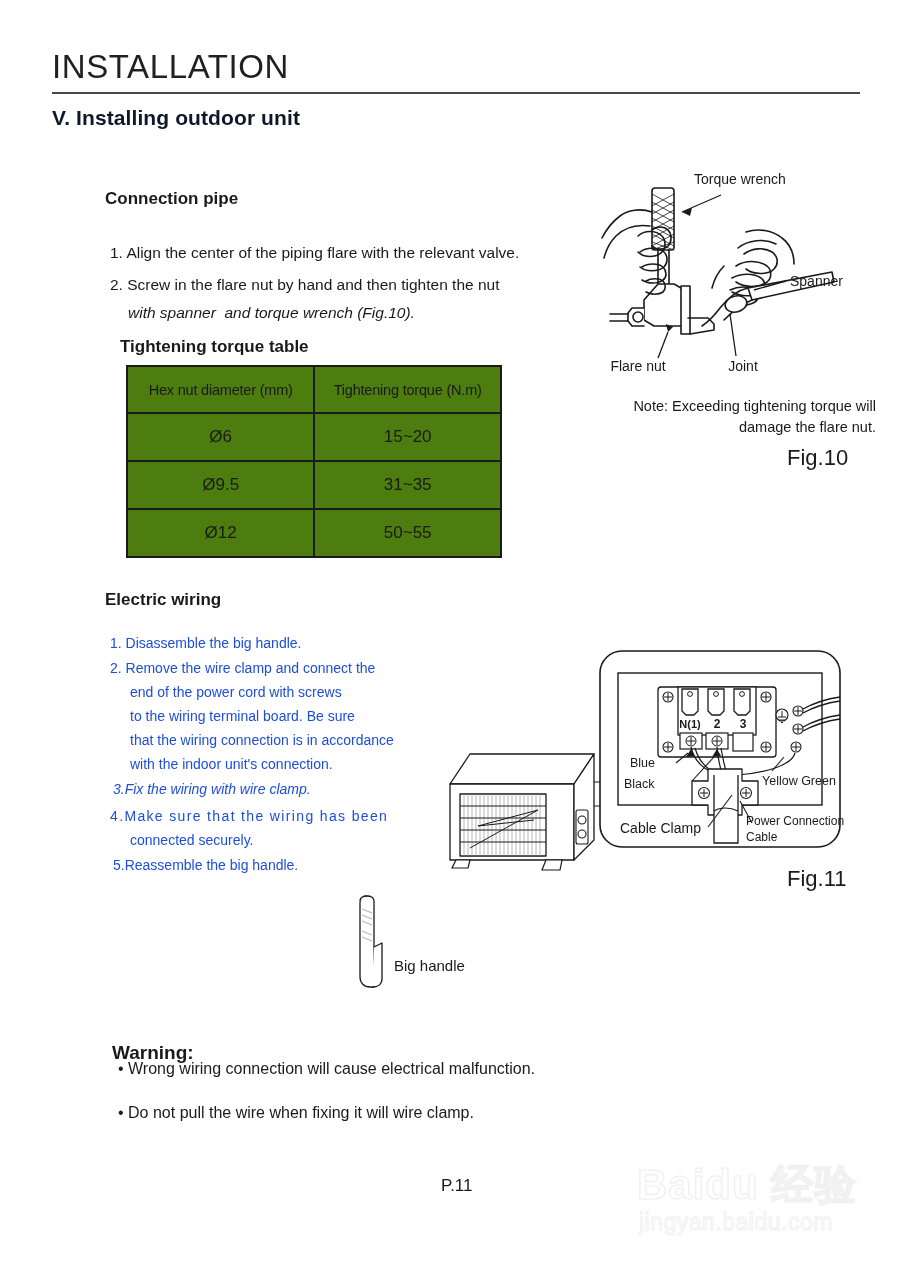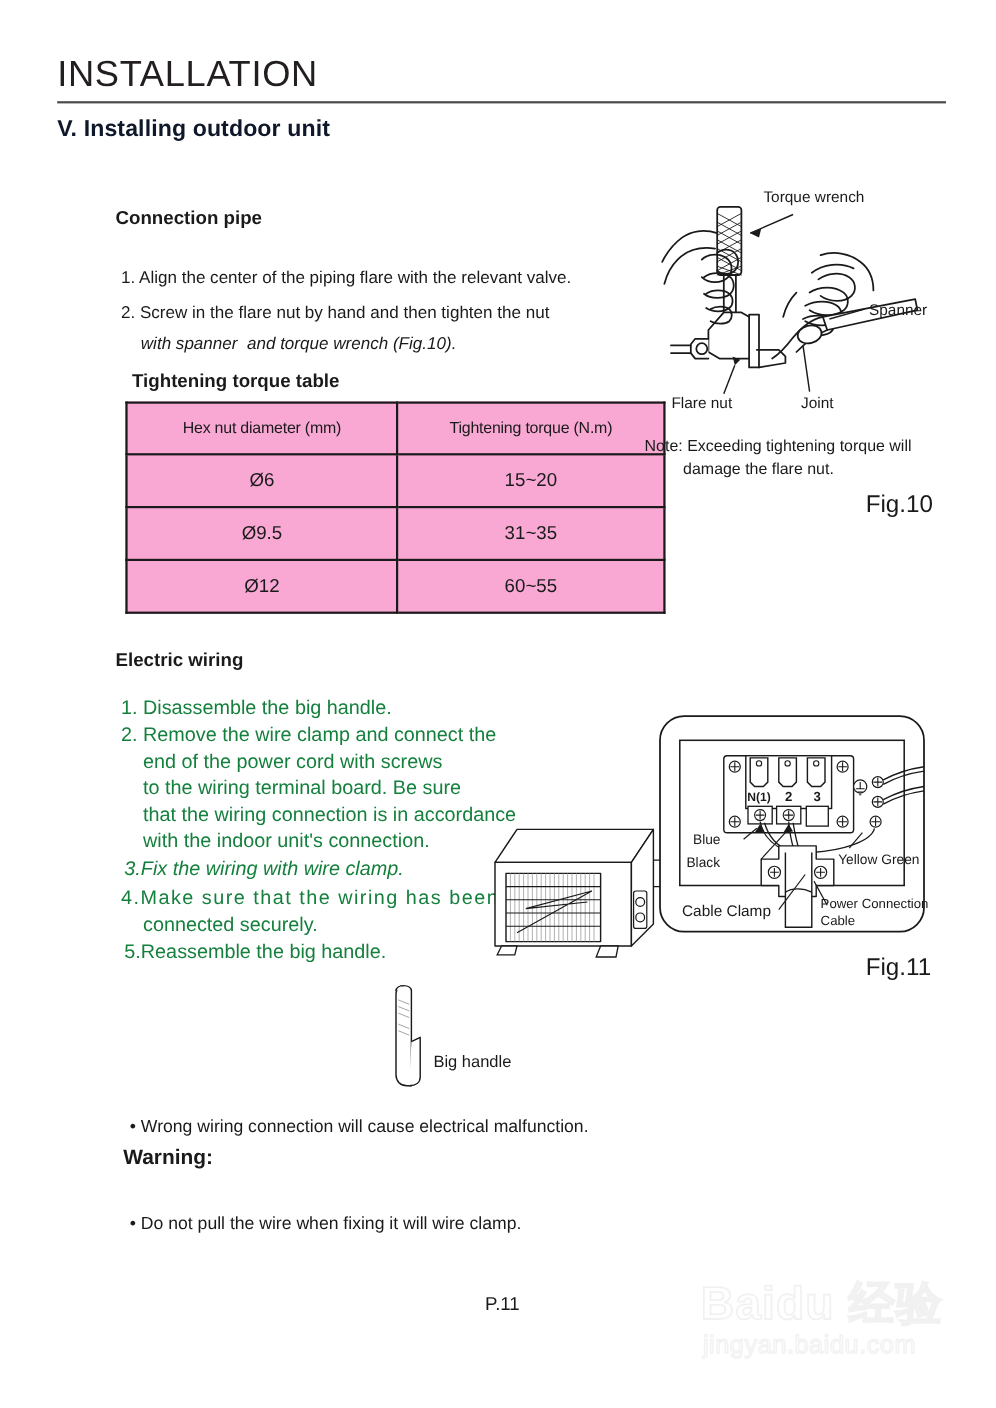--- a/index.html
+++ b/index.html
@@ -66,25 +66,25 @@
     color: #1a1a1a;
     white-space: pre;
   }
   #cp-step-1 { left: 110px; top: 240px; }
   #cp-step-2 { left: 110px; top: 272px; }
   #cp-step-2b { left: 128px; top: 300px; font-style: italic; }
 
   
   .torque-table {
     position: absolute;
-    left: 114px;
+    left: 126px;
     top: 365px;
-    width: 491px;
+    width: 376px;
     border-collapse: collapse;
-    background: #f9a8d4;
+    background: #4d7c0f;
   }
   .torque-table td {
     border: 2px solid #1a1a1a;
     text-align: center;
     color: #1a1a1a;
   }
   .torque-table .th-cell {
     font-size: 14.5px;
     height: 43px;
     letter-spacing: -0.2px;
@@ -105,37 +105,38 @@
     height: 210px;
   }
   .note-text {
     position: absolute;
     left: 586px;
     top: 396px;
     width: 290px;
     font-size: 14.5px;
     line-height: 21px;
     color: #1a1a1a;
+    text-align: right;
   }
   .note-text .note-line2 { display: block; padding-left: 35px; }
 
   .fig-label {
     position: absolute;
     font-size: 22px;
     color: #1a1a1a;
   }
   #fig10-label { left: 787px; top: 445px; }
   #fig11-label { left: 787px; top: 866px; }
 
   
   .ew-line {
     position: absolute;
-    font-size: 18px;
+    font-size: 14px;
     line-height: 24px;
-    color: #15803d;
+    color: #1d4ed8;
     white-space: pre;
   }
   #ew-1  { left: 110px; top: 631px; }
   #ew-2  { left: 110px; top: 656px; }
   #ew-2b { left: 130px; top: 680px; }
   #ew-2c { left: 130px; top: 704px; }
   #ew-2d { left: 130px; top: 728px; }
   #ew-2e { left: 130px; top: 752px; }
   #ew-3  { left: 113px; top: 777px; font-style: italic; }
   #ew-4  { left: 110px; top: 804px; }
@@ -182,21 +183,21 @@
     font-size: 19px;
     font-weight: bold;
     color: #1a1a1a;
   }
   .warning-item {
     position: absolute;
     font-size: 16px;
     color: #1a1a1a;
     white-space: pre;
   }
-  #warn-1 { left: 118px; top: 1016px; }
+  #warn-1 { left: 118px; top: 1060px; }
   #warn-2 { left: 118px; top: 1104px; }
 
   
   .page-number {
     position: absolute;
     left: 441px;
     top: 1176px;
     font-size: 17px;
     color: #1a1a1a;
   }
@@ -258,21 +259,21 @@
     <tr>
       <td class="body-cell">Ø6</td>
       <td class="body-cell">15~20</td>
     </tr>
     <tr>
       <td class="body-cell">Ø9.5</td>
       <td class="body-cell">31~35</td>
     </tr>
     <tr>
       <td class="body-cell">Ø12</td>
-      <td class="body-cell">60~55</td>
+      <td class="body-cell">50~55</td>
     </tr>
   </tbody>
     </table>
 
   <div class="fig10-wrap">
     <svg width="280" height="210" viewBox="0 0 280 210">
       <g fill="none" stroke="#1a1a1a" stroke-width="1.6" stroke-linecap="round" stroke-linejoin="round">
 
         <rect x="56" y="20" width="22" height="62" rx="3" fill="#fff"></rect>
         <g stroke-width="0.8">

